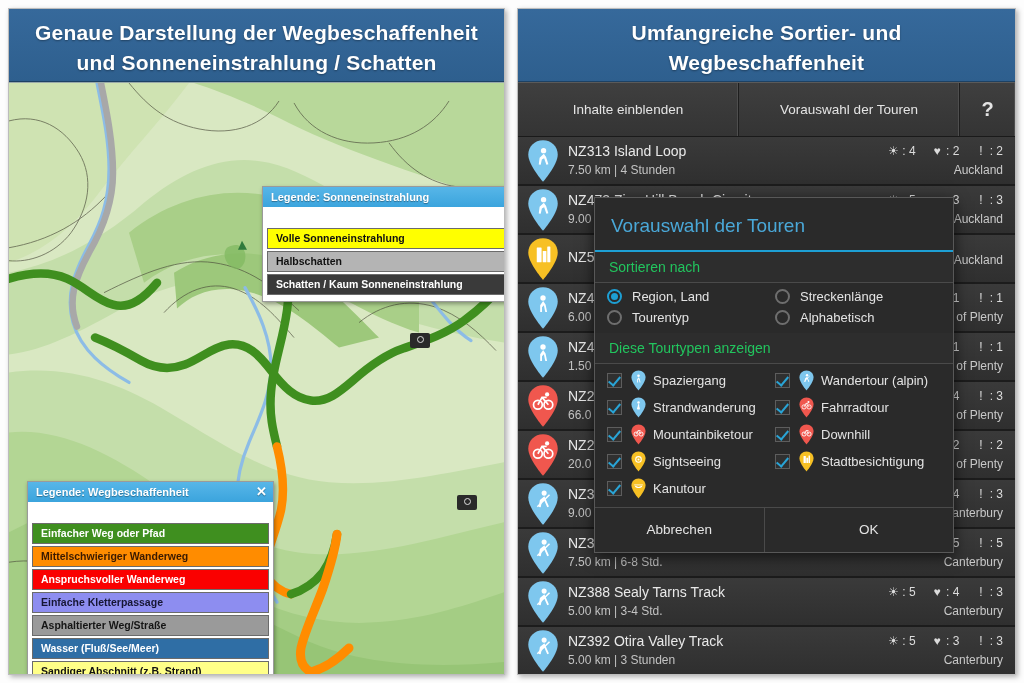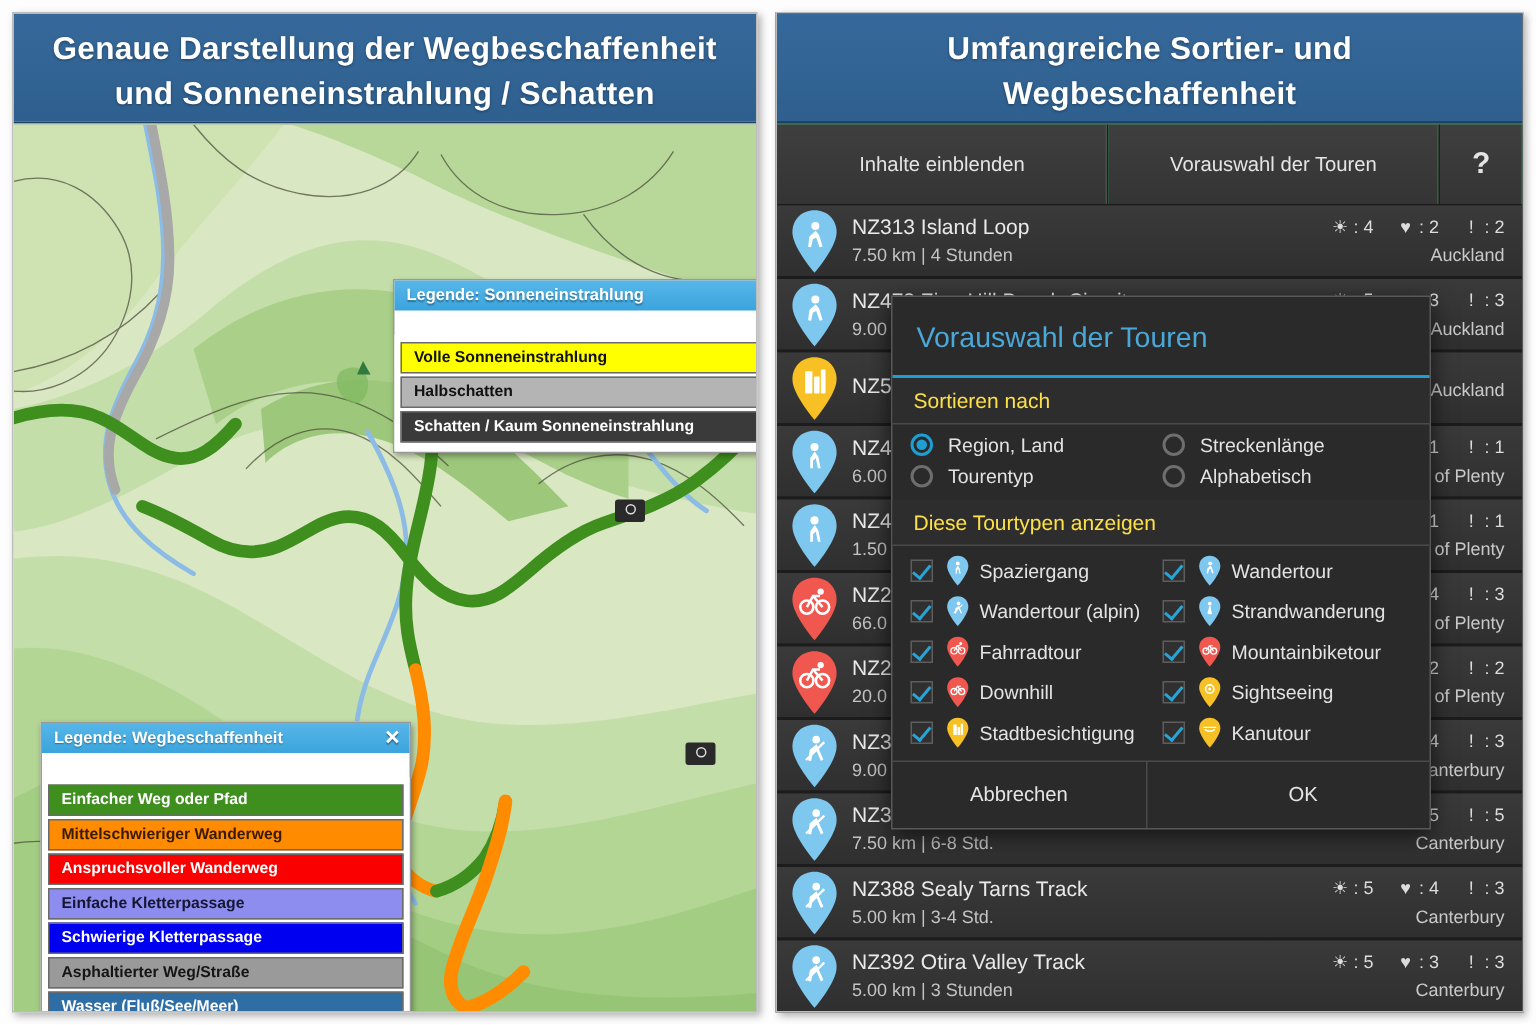--- a/index.html
+++ b/index.html
@@ -77,21 +77,21 @@
     overflow: hidden;
   }
 
   #legend-sun  { left: 253px; top: 103px; width: 269px; }
   #legend-path { left: 18px;  top: 398px; width: 247px; }
 
   
   .tabbar {
     display: flex;
     height: 55px;
-    background: #22c55e;
+    background: #c4b5fd;
     border-top: 1px solid #5a5a5a;
     border-bottom: 1px solid #1a1a1a;
   }
   .tab {
     flex: 1;
     display: flex; align-items: center; justify-content: center;
     color: #e4e4e4;
     font-size: 13.5px;
     border-right: 1px solid #1e1e1e;
     box-shadow: inset -1px 0 0 #4e4e4e;
@@ -135,21 +135,21 @@
     box-shadow: 0 4px 14px rgba(0,0,0,.65);
     z-index: 20;
   }
   .dlg-title {
     color: #4aa8d8;
     font-size: 19px;
     padding: 17px 16px 13px 16px;
     border-bottom: 2px solid #1d9fd4;
   }
   .dlg-sec {
-    color: #fde047;
+    color: #22c55e;
     font-size: 14px;
     padding: 7px 14px 7px 14px;
     border-bottom: 1px solid #4a4a4a;
     background: #2d2d2d;
   }
   .radio-grid, .check-grid {
     display: grid;
     grid-template-columns: 1fr 1fr;
     padding: 6px 10px 8px 12px;
     row-gap: 6px;
@@ -289,21 +289,20 @@
       <div class="legend" id="legend-path">
         <div class="legend-head">
           <span>Legende: Wegbeschaffenheit</span>
           <span class="legend-close">✕</span>
         </div>
         <div class="legend-body" id="legend-path-rows">
             <div class="legend-row" style="background: rgb(63, 143, 31); color: rgb(255, 255, 255);"><span>Einfacher Weg oder Pfad</span></div>
             <div class="legend-row" style="background: rgb(255, 140, 0); color: rgb(58, 26, 0);"><span>Mittelschwieriger Wanderweg</span></div>
             <div class="legend-row" style="background: rgb(250, 0, 0); color: rgb(255, 255, 255);"><span>Anspruchsvoller Wanderweg</span></div>
             <div class="legend-row" style="background: rgb(141, 141, 240); color: rgb(22, 22, 51);"><span>Einfache Kletterpassage</span></div>
-            <div class="legend-row" style="background: rgb(0, 0, 240); color: rgb(255, 255, 255);"><span>Schwierige Kletterpassage</span></div>
             <div class="legend-row" style="background: rgb(154, 154, 154); color: rgb(21, 21, 21);"><span>Asphaltierter Weg/Straße</span></div>
             <div class="legend-row" style="background: rgb(47, 110, 165); color: rgb(255, 255, 255);"><span>Wasser (Fluß/See/Meer)</span></div>
             <div class="legend-row" style="background: rgb(255, 255, 136); color: rgb(17, 17, 17);"><span>Sandiger Abschnitt (z.B. Strand)</span></div>
           </div>
       </div>
     </div>
   </div>
 
   <div class="panel panel-right">
 
@@ -557,31 +556,20 @@
                   <path d="M12.1 10.6 L10 13.6 L10 18.4 L11.3 18.4 L11.3 14.9 L12.6 13.6 L13.6 18.4 L14.9 18.4 L13.8 13.0 Z"></path>
                 </g>
               </svg></span>
             <span>Spaziergang</span>
           </label>
           <label class="opt">
             <span class="check on"></span>
             <span class="mini-pin"><svg viewBox="0 0 24 31" width="17" height="21">
                 <path d="M12 0.8 C6.0 0.8 1.6 5.2 1.6 11.1 C1.6 18.3 12 30.2 12 30.2 C12 30.2 22.4 18.3 22.4 11.1 C22.4 5.2 18.0 0.8 12 0.8 Z" fill="#7ec7ee"></path>
                 <g fill="#ffffff" color="#ffffff">
-                  <circle cx="12.4" cy="8.2" r="1.9"></circle>
-                  <path d="M12.6 10.4 L9.6 13.2 L9.0 18.0 L10.4 18.2 L11.2 14.4 L12.8 13.6 L14.4 18.2 L15.8 17.8 L14.2 12.6 Z"></path>
-                </g>
-              </svg></span>
-            <span>Wandertour</span>
-          </label>
-          <label class="opt">
-            <span class="check on"></span>
-            <span class="mini-pin"><svg viewBox="0 0 24 31" width="17" height="21">
-                <path d="M12 0.8 C6.0 0.8 1.6 5.2 1.6 11.1 C1.6 18.3 12 30.2 12 30.2 C12 30.2 22.4 18.3 22.4 11.1 C22.4 5.2 18.0 0.8 12 0.8 Z" fill="#7ec7ee"></path>
-                <g fill="#ffffff" color="#ffffff">
                   <circle cx="12.8" cy="7.8" r="1.8"></circle>
                   <path d="M13.0 10.0 L9.8 12.6 L9.0 17.6 L10.4 17.8 L11.2 14.0 L13.0 13.2 L15.0 17.8 L16.2 17.2 Z"></path>
                   <path d="M8.0 17.4 L16.6 9.0" stroke-width="1.1" stroke="currentColor" fill="none"></path>
                 </g>
               </svg></span>
             <span>Wandertour (alpin)</span>
           </label>
           <label class="opt">
             <span class="check on"></span>
             <span class="mini-pin"><svg viewBox="0 0 24 31" width="17" height="21">

